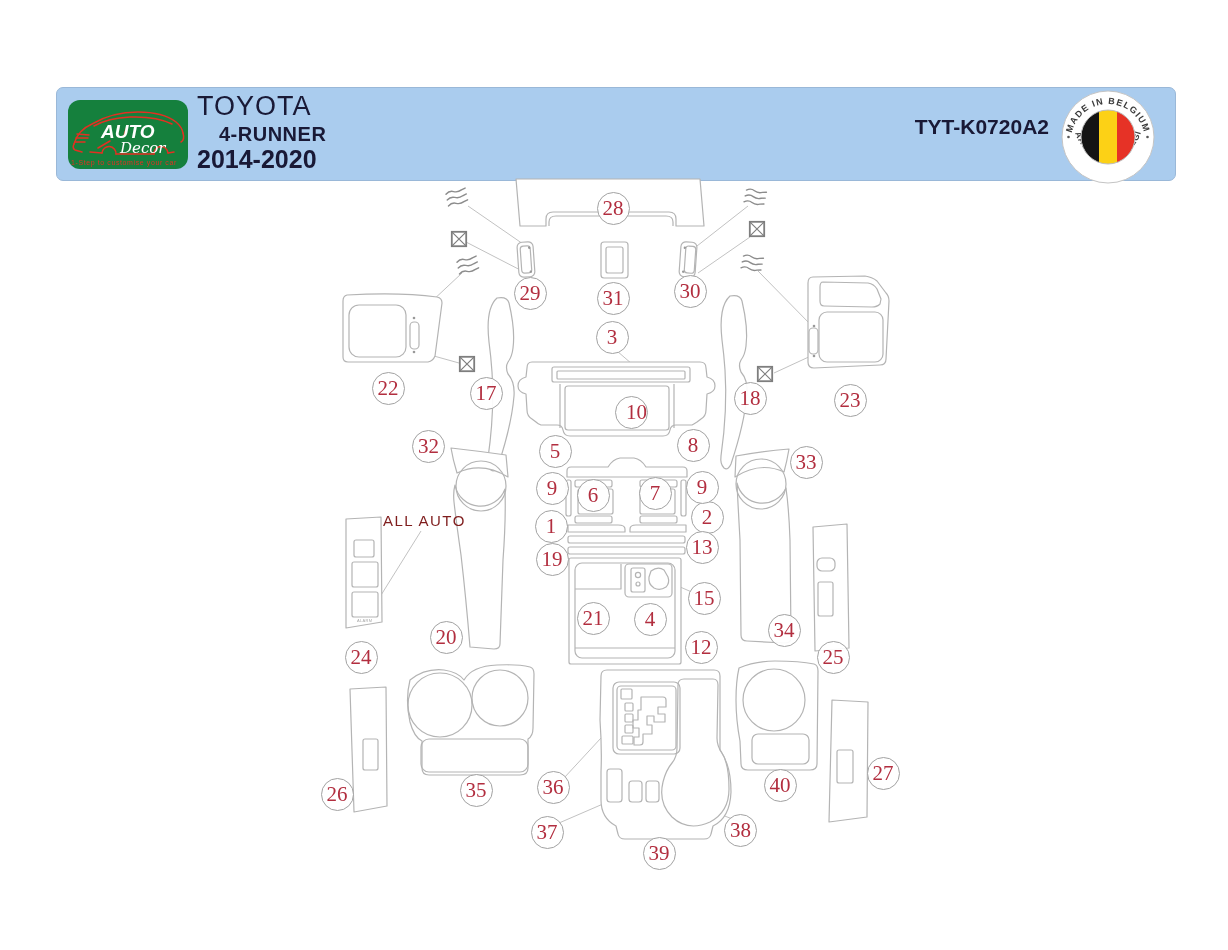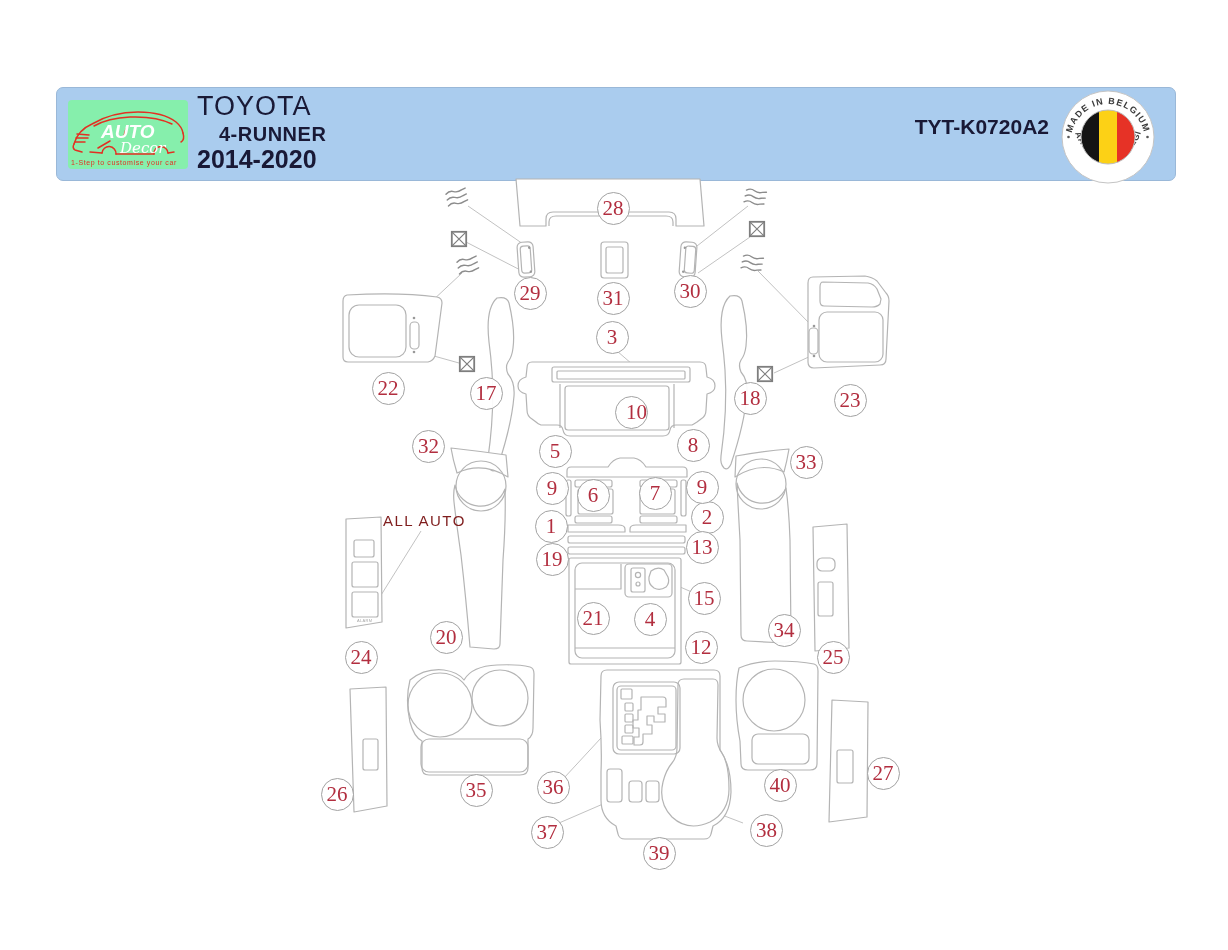--- a/index.html
+++ b/index.html
@@ -2,21 +2,21 @@
 <html><head>
 <meta charset="utf-8">
 <style>
   html,body{margin:0;padding:0;background:#fff;}
   .page{position:relative;width:1228px;height:950px;background:#fff;overflow:hidden;
         font-family:"Liberation Sans",sans-serif;}
   
   .header{position:absolute;left:56px;top:87px;width:1118px;height:92px;
           background:#aaccee;border:1px solid #9ab8d8;border-radius:7px;}
   .logo-box{position:absolute;left:11px;top:12px;width:120px;height:69px;
-            background:#86efac;border-radius:4px;overflow:hidden;}
+            background:#15803d;border-radius:12px;overflow:hidden;}
   .logo-box svg{position:absolute;left:0;top:0;}
   .vehicle{position:absolute;left:140px;top:5px;color:#191936;line-height:1;}
   .vehicle .make{font-size:27px;font-weight:500;letter-spacing:1px;}
   .vehicle .model{font-size:20px;font-weight:700;margin-top:4px;letter-spacing:.5px;margin-left:22px;}
   .vehicle .years{font-size:25px;font-weight:700;margin-top:3px;}
   .titleblock{position:absolute;right:126px;top:18px;text-align:right;color:#191936;}
   .kit-title{font-size:29px;font-weight:700;letter-spacing:.2px;}
   .part-number{font-size:21px;font-weight:700;margin-top:9px;}
   .badge{position:absolute;left:1003px;top:1px;width:96px;height:96px;}
   
@@ -313,18 +313,18 @@
       <div class="callout" style="left: 596.5px; top: 191.5px;">28</div>
       <div class="callout" style="left: 513.5px; top: 276.5px;">29</div>
       <div class="callout" style="left: 673.5px; top: 274.5px;">30</div>
       <div class="callout" style="left: 596.5px; top: 281.5px;">31</div>
       <div class="callout" style="left: 412px; top: 429.5px;">32</div>
       <div class="callout" style="left: 789.5px; top: 445.5px;">33</div>
       <div class="callout" style="left: 767.5px; top: 613.5px;">34</div>
       <div class="callout" style="left: 459.5px; top: 773.5px;">35</div>
       <div class="callout" style="left: 536.5px; top: 770.5px;">36</div>
       <div class="callout" style="left: 530.5px; top: 815.5px;">37</div>
-      <div class="callout" style="left: 750px; top: 813.5px;">38</div>
+      <div class="callout" style="left: 724px; top: 813.5px;">38</div>
       <div class="callout" style="left: 642.5px; top: 836.5px;">39</div>
       <div class="callout" style="left: 763.5px; top: 768.5px;">40</div>
     </div>
 
 </div>
 
 </body></html>

